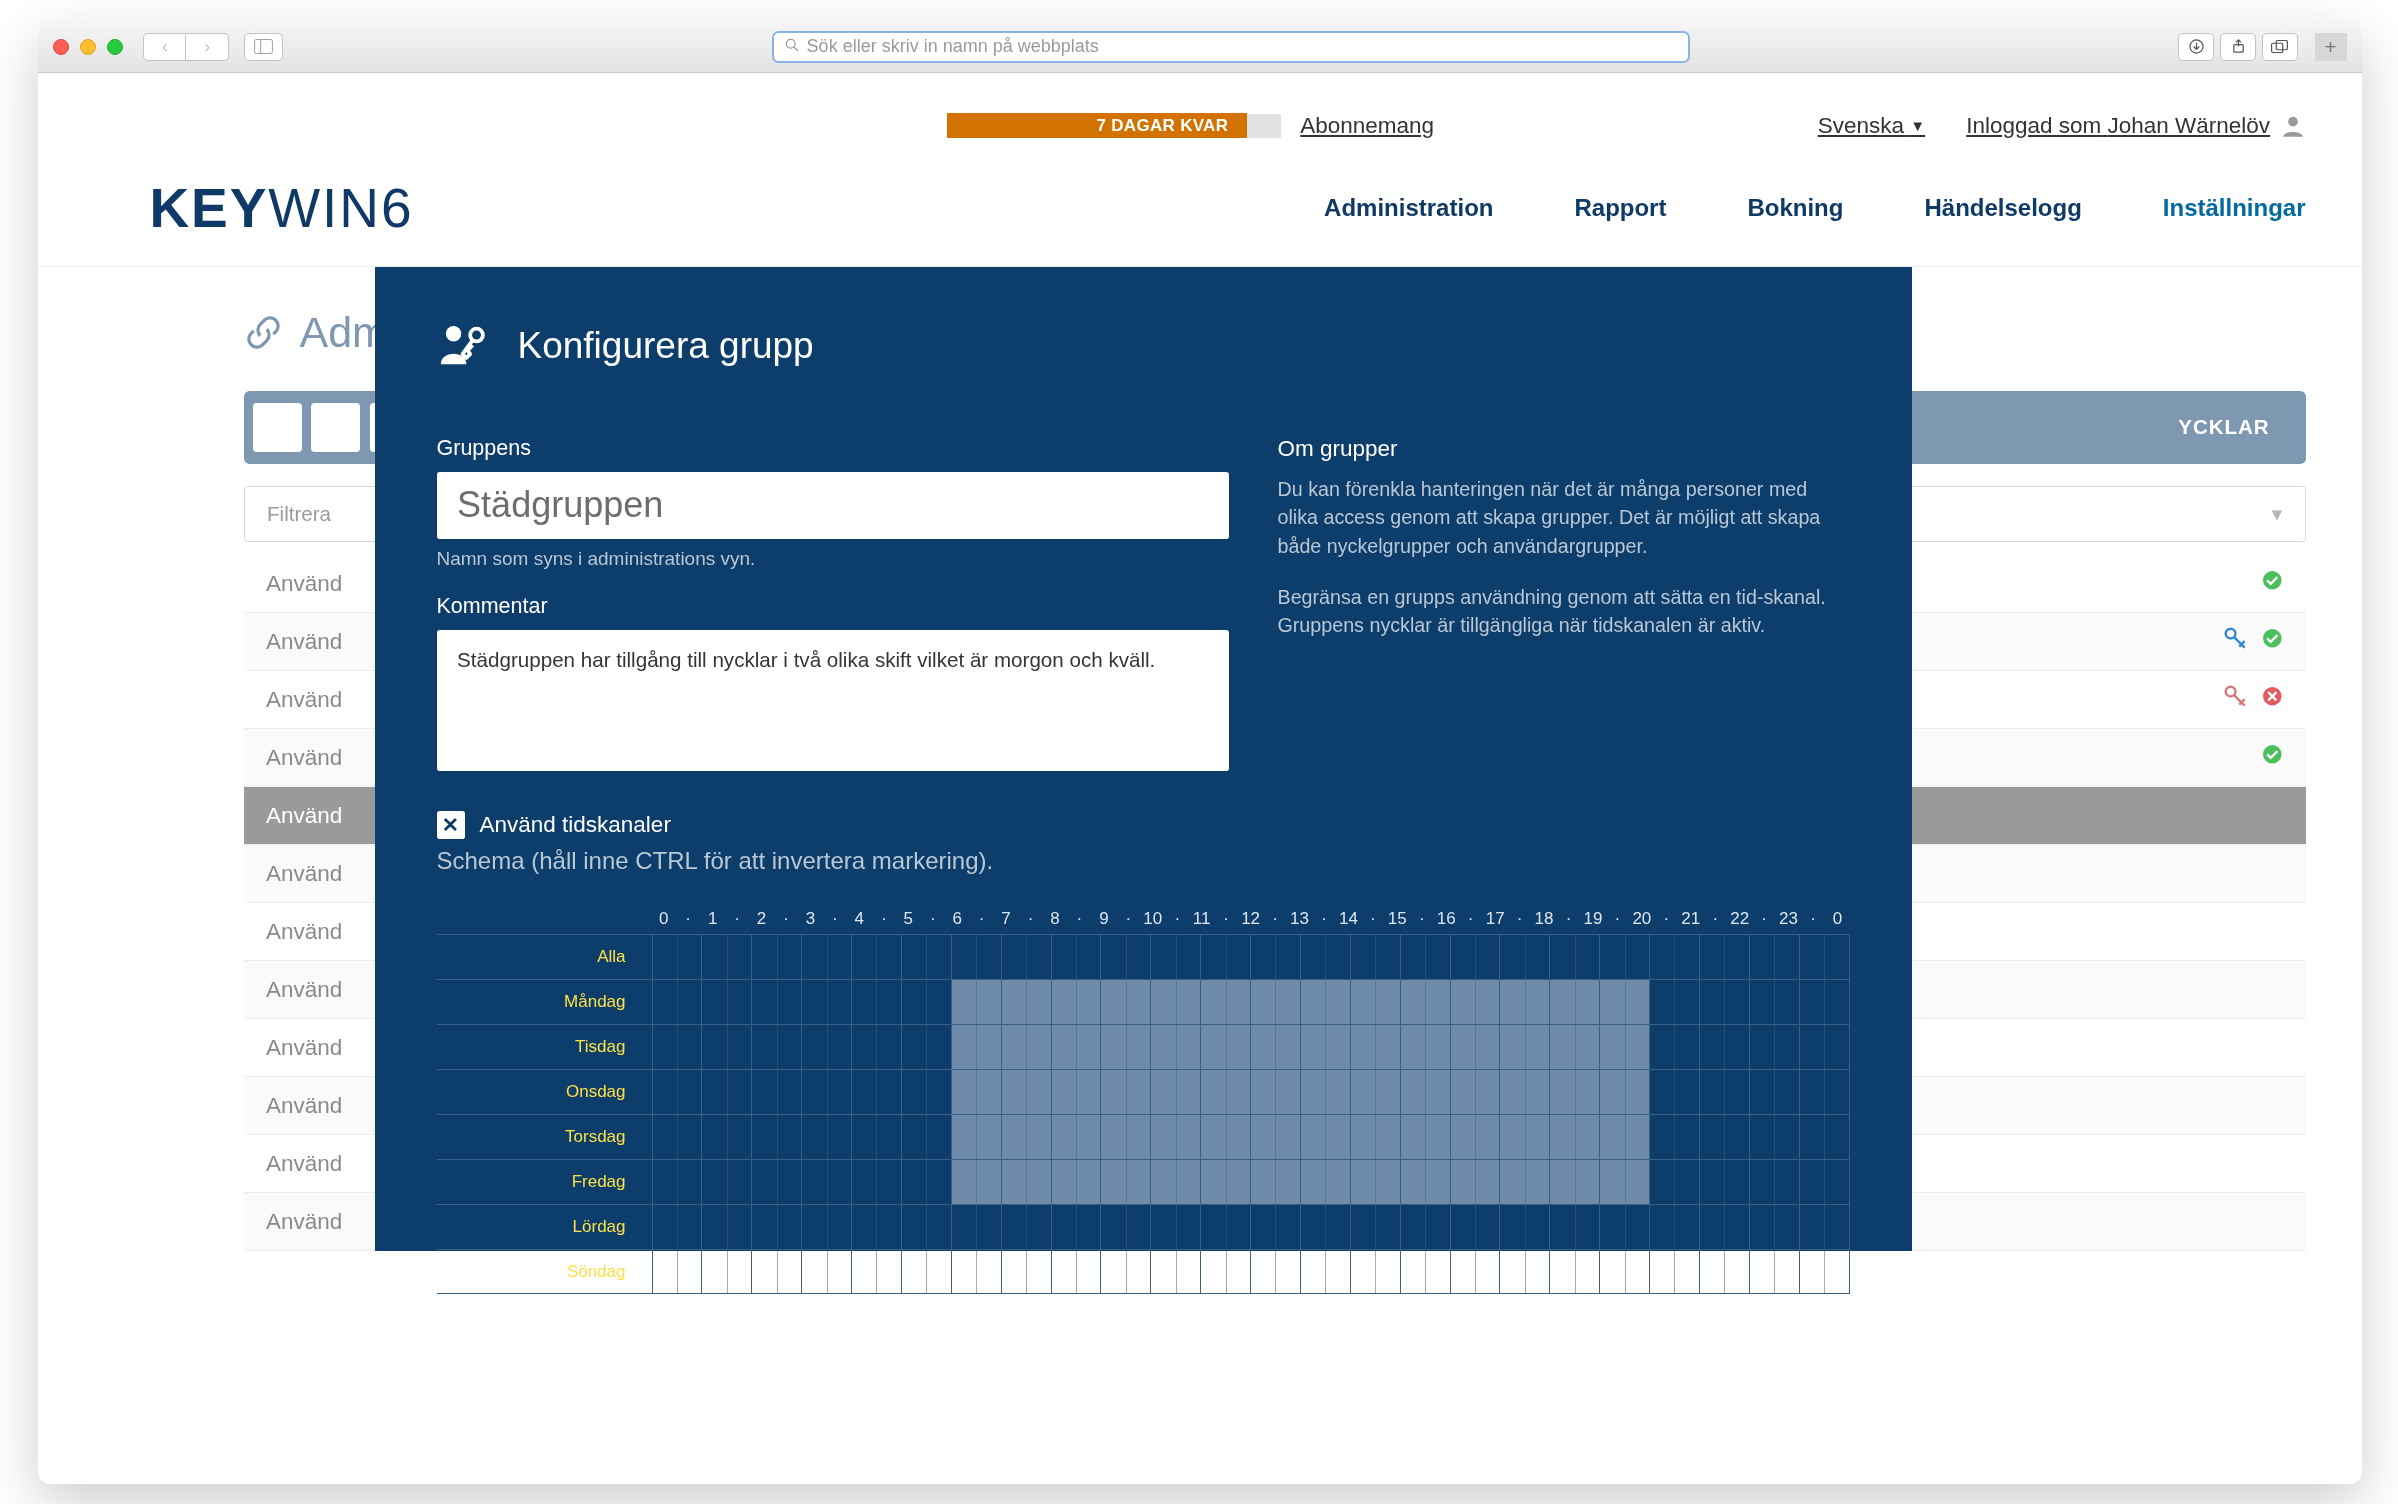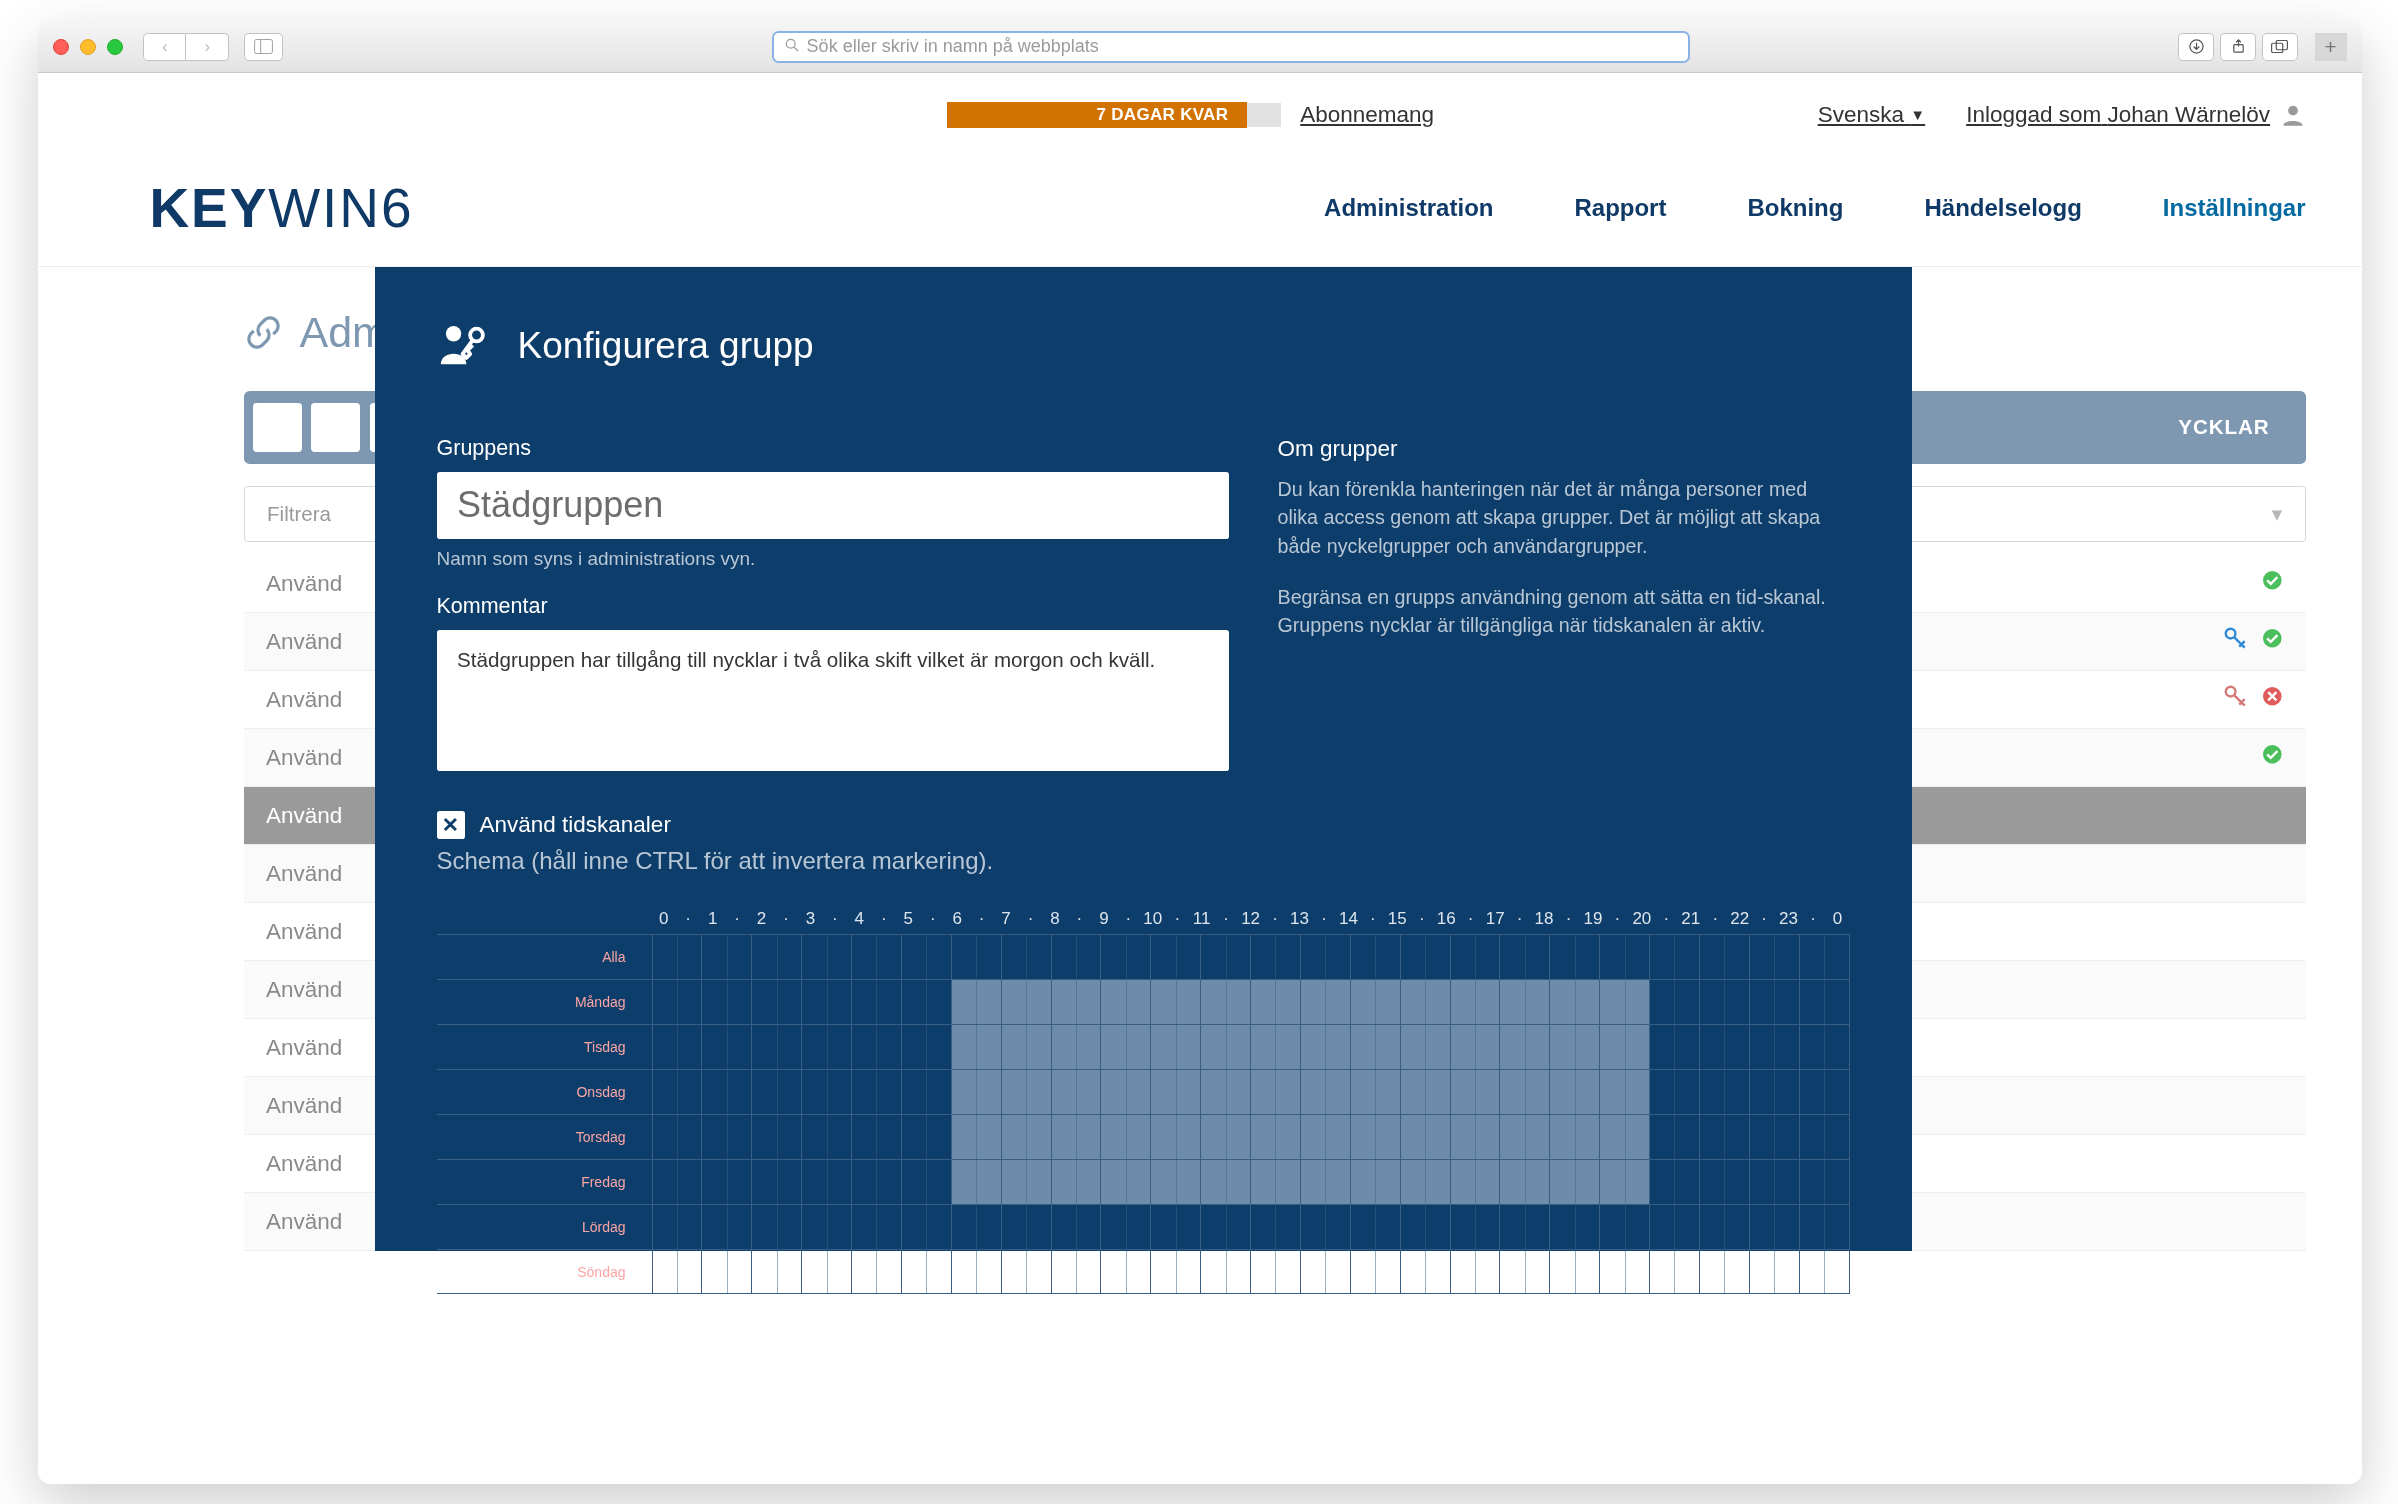--- a/index.html
+++ b/index.html
@@ -52,21 +52,21 @@
   
   .page {
     position:relative;
     width:100%;
     height: calc(100% - 51px);
     overflow:hidden;
     background:#fff;
   }
   .top-strip{
     display:flex;
-    align-items:center;
+    align-items:flex-end;
     justify-content:flex-end;
     gap:41px;
     padding: 19px 56px 0 0;
     height:66px;
   }
   .trial-bar{
     display:flex;align-items:center;
     margin-right:auto;
     margin-left:909px;
   }
@@ -154,21 +154,21 @@
   .chk-label{font-size:22.5px;font-weight:300;}
   .sched-help{font-size:24px;color:#b9c7d5;font-weight:300;margin-top:7.5px;}
 
   
   .sched{margin-top:34px;}
   .hr-labels{display:flex;padding-left:215px;}
   .hr-labels span{flex:1;text-align:center;font-size:17px;color:#dfe6ee;min-width:22.5px;}
   .sched-body{margin-top:5.6px;}
   .sched-row{display:flex;align-items:stretch;border-top:0.9px solid #3a5f85;height:45px;}
   .sched-row:last-child{border-bottom:0.9px solid #3a5f85;}
-  .day-label{width:215px;text-align:right;padding-right:26px;font-size:14px;display:flex;align-items:center;justify-content:flex-end;color:#fca5a5;}
+  .day-label{width:215px;text-align:right;padding-right:26px;font-size:17px;display:flex;align-items:center;justify-content:flex-end;color:#fde047;}
   .cells{flex:1;display:flex;}
   .cell{flex:1;border-left:0.9px solid #3a5f85;position:relative;}
   .cell:last-child{border-right:0.9px solid #3a5f85;}
   .cell::after{content:"";position:absolute;left:50%;top:0;bottom:0;border-left:0.9px solid rgba(58,95,133,0.5);}
   .cell.on{background:#6e8caa;}
 
   
   .head-icon{width:51px;height:51px;}
 </style>
 </head>

